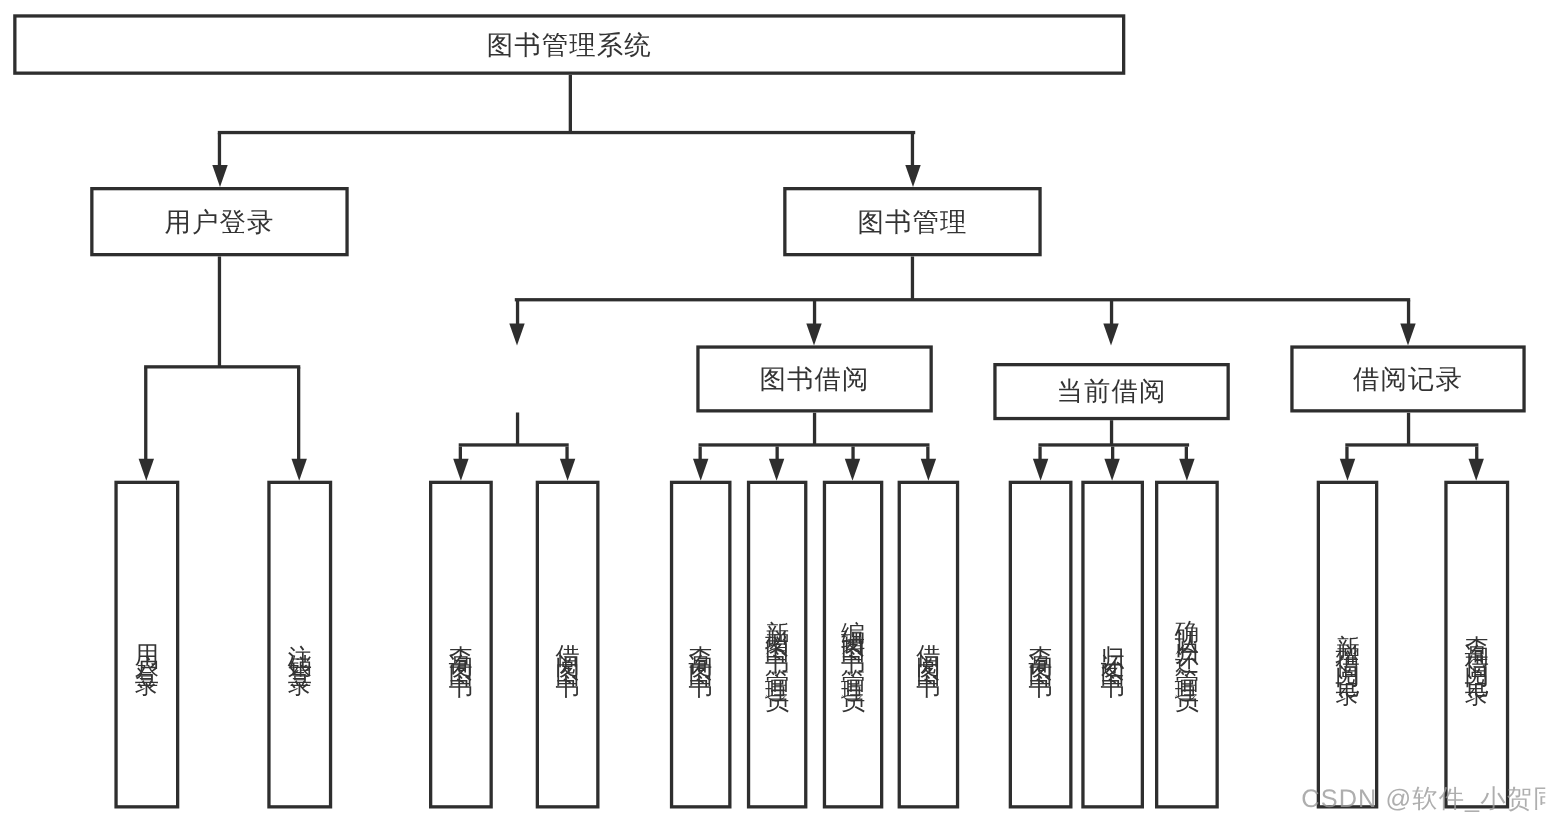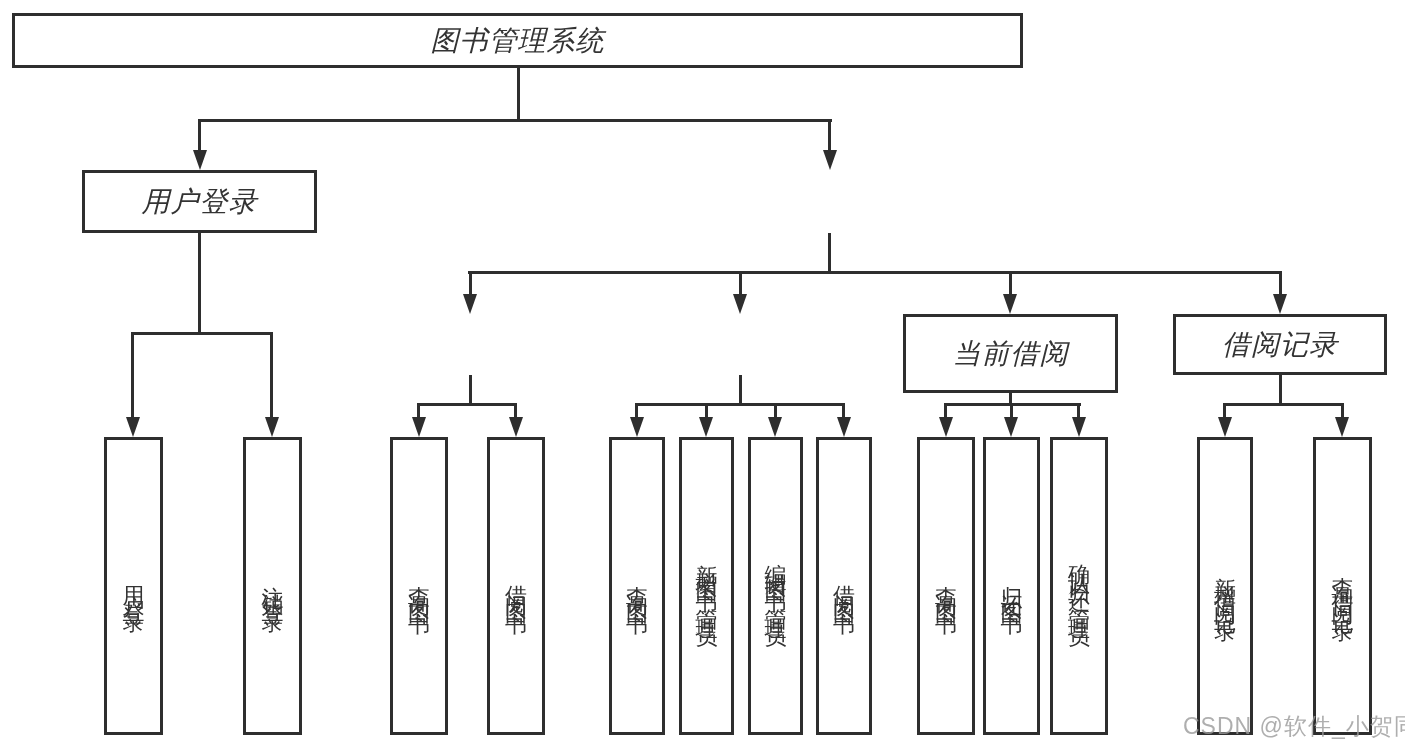--- a/index.html
+++ b/index.html
@@ -13,21 +13,21 @@
   .hbox, .vbox {
     position:absolute;
     background:#ffffff;
     border:3px solid #2e2e2e;
     box-sizing:border-box;
     display:flex;
     align-items:center;
     justify-content:center;
     color:#333333;
   }
-  .hbox { font-size:28px; letter-spacing:1px;font-style:italic; }
+  .hbox { font-size:24px; letter-spacing:1px; }
   .vbox { font-size:22px; }
   .vtext {
     writing-mode:vertical-rl;
     text-orientation:mixed;
     letter-spacing:9px;
     line-height:1;
     white-space:nowrap;
   }
   .ln { position:absolute; background:#2e2e2e; }
   .arr {
@@ -112,22 +112,28 @@
   <div class="ln" style="left:1341px; top:406px; width:3px; height:12px;"></div>
   <div class="arr" style="left:1335px; top:417px;"></div>
 
   <div class="hbox" style="left:12px; top:13px; width:1011px; height:55px;">
     <span>图书管理系统</span>
   </div>
 
   <div class="hbox" style="left:82px; top:170px; width:235px; height:63px;">
     <span>用户登录</span>
   </div>
+  <div class="hbox" style="left:712px; top:170px; width:235px; height:63px;">
+    <span>图书管理</span>
+  </div>
 
-  <div class="hbox" style="left:903px; top:314px; width:215px; height:79px;">
+  <div class="hbox" style="left:633px; top:314px; width:215px; height:61px;">
+    <span>图书借阅</span>
+  </div>
+  <div class="hbox" style="left:903px; top:330px; width:215px; height:52px;">
     <span>当前借阅</span>
   </div>
   <div class="hbox" style="left:1173px; top:314px; width:214px; height:61px;">
     <span>借阅记录</span>
   </div>
 
   <div class="vbox" style="left:104px; top:437px; width:59px; height:298px;">
     <span class="vtext">用户登录</span>
   </div>
   <div class="vbox" style="left:243px; top:437px; width:59px; height:298px;">

